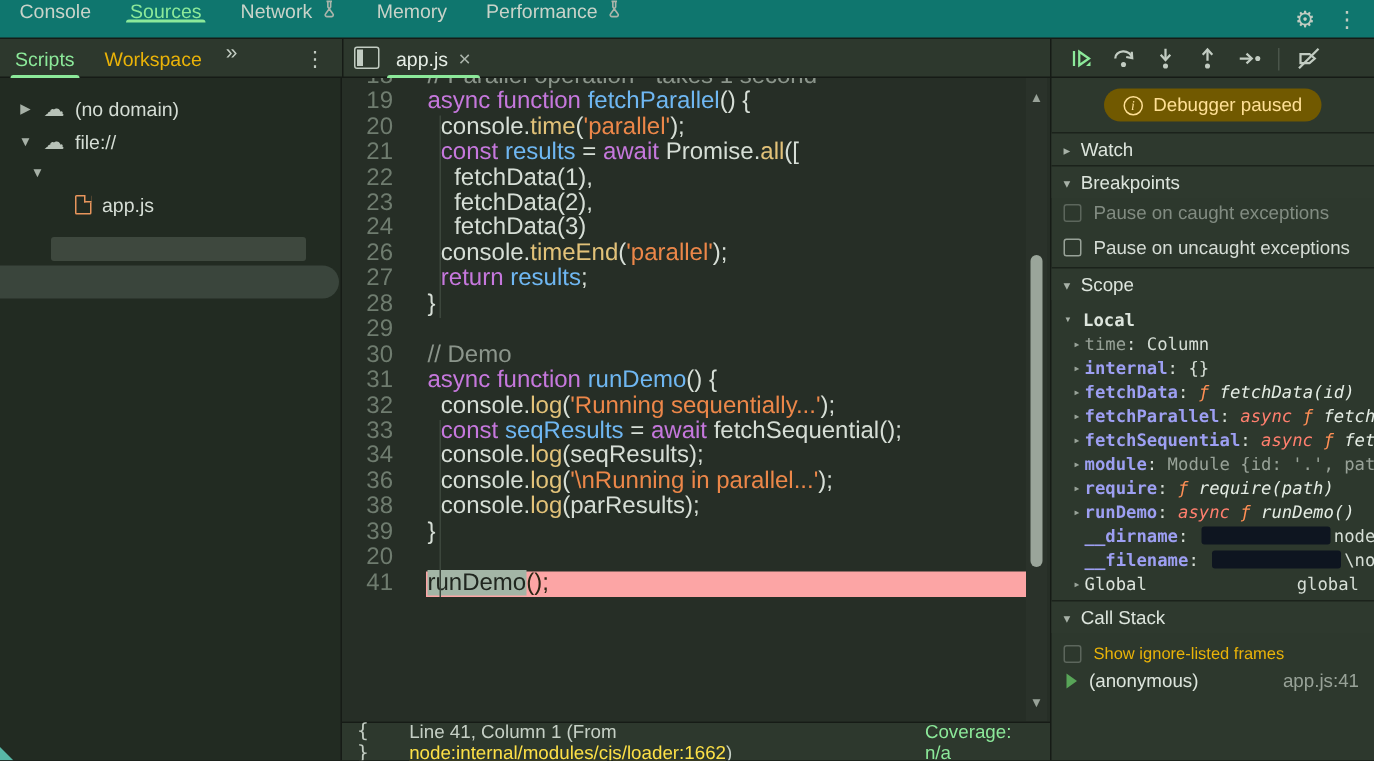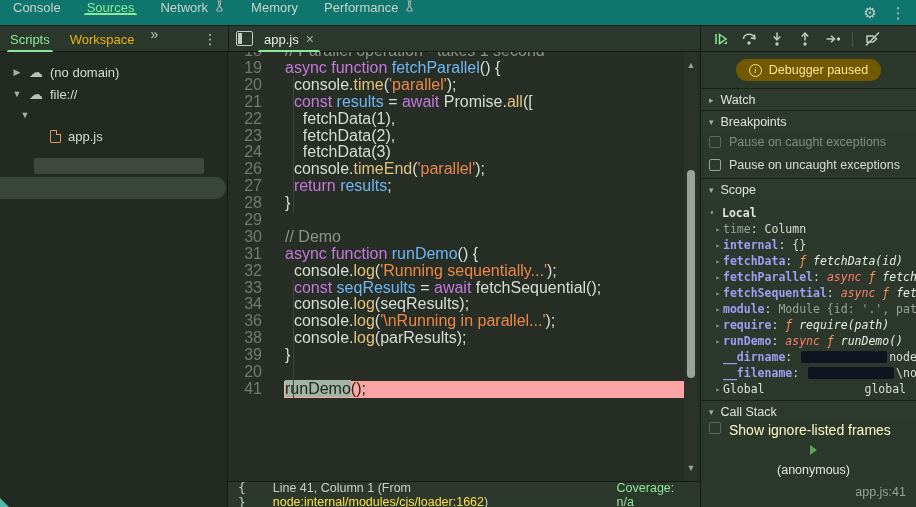--- a/index.html
+++ b/index.html
@@ -83,22 +83,22 @@
   .localrow { display:flex; align-items:center; gap:5px; height:17px; margin-top:4px; padding-left:6px; font-family:"DejaVu Sans Mono", monospace; font-size:11.5px; font-weight:bold; color:#dde5dd; }
   .srow { display:flex; align-items:center; height:16px; padding-left:12px; font-family:"DejaVu Sans Mono", monospace; font-size:11.5px; white-space:pre; overflow:hidden; }
   .srow .tri { font-size:8px; flex:none; }
   .n-peri { color:#9d9ff2; font-weight:bold; } .n-gray { color:#98a298; } .n-pln { color:#dde5dd; }
   .v-pln { color:#d6ded6; } .v-gray { color:#98a298; }
   .v-asy { color:#ff7f6e; font-style:italic; } .v-fsym { color:#ff8f55; font-style:italic; }
   .v-sig { color:#e4ece4; font-style:italic; }
   .colon { color:#d6ded6; }
   .redact { display:inline-block; width:86px; height:12px; background:#0e1520; border-radius:2px; margin:0 2px; vertical-align:middle; flex:none; }
   .rightval { margin-left:auto; padding-right:10px; color:#d6ded6; }
-  .csrow { display:flex; align-items:flex-start; gap:8px; height:20px; padding-left:8px; color:#fef9c3; font-size:14px; }
-  .framerow { display:flex; align-items:center; gap:8px; height:18px; padding-left:10px; color:#dde5dd; font-size:12.5px; margin-top:3px;flex-direction:column; }
+  .csrow { display:flex; align-items:flex-end; gap:8px; height:20px; padding-left:8px; color:#eab308; font-size:11px; }
+  .framerow { display:flex; align-items:center; gap:8px; height:18px; padding-left:10px; color:#dde5dd; font-size:12.5px; margin-top:3px; }
   .execarrow { width:0; height:0; border-left:7px solid #58a558; border-top:5px solid transparent; border-bottom:5px solid transparent; flex:none; }
   .frameloc { margin-left:auto; padding-right:10px; color:#98a298; }
   svg.dbg { stroke:#c2ccc2; fill:none; stroke-width:1.5; }
   svg.dbg .dot { fill:#c2ccc2; stroke:none; }
   svg.dbg.green { stroke:#8ce99a; }
 </style>
 </head>
 <body>
 
 <div id="root">

